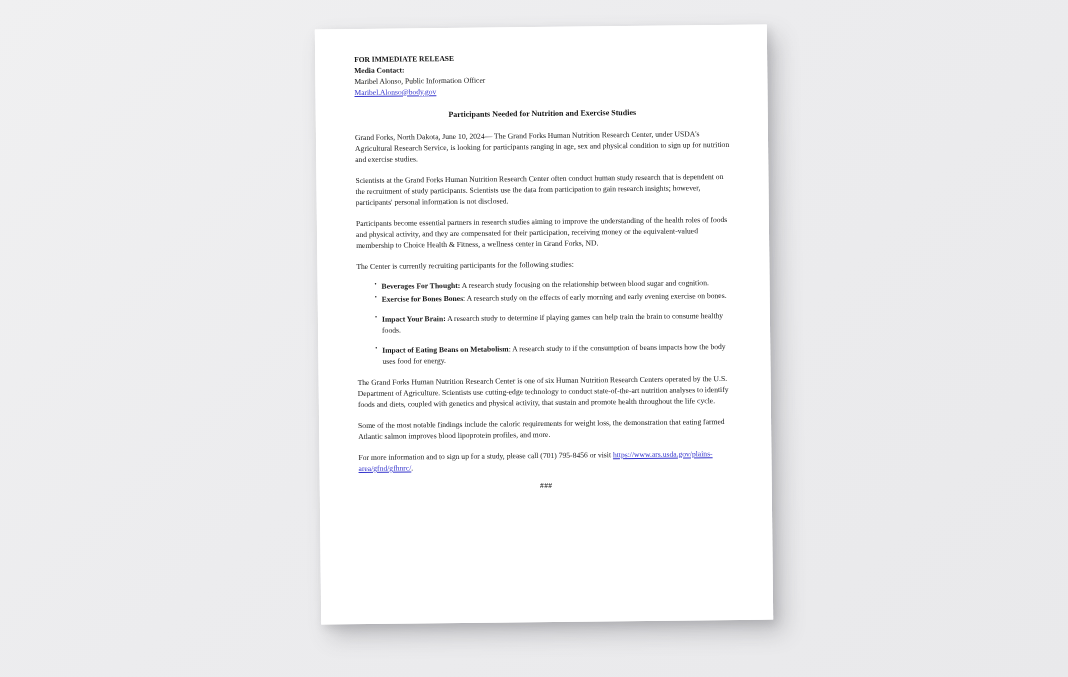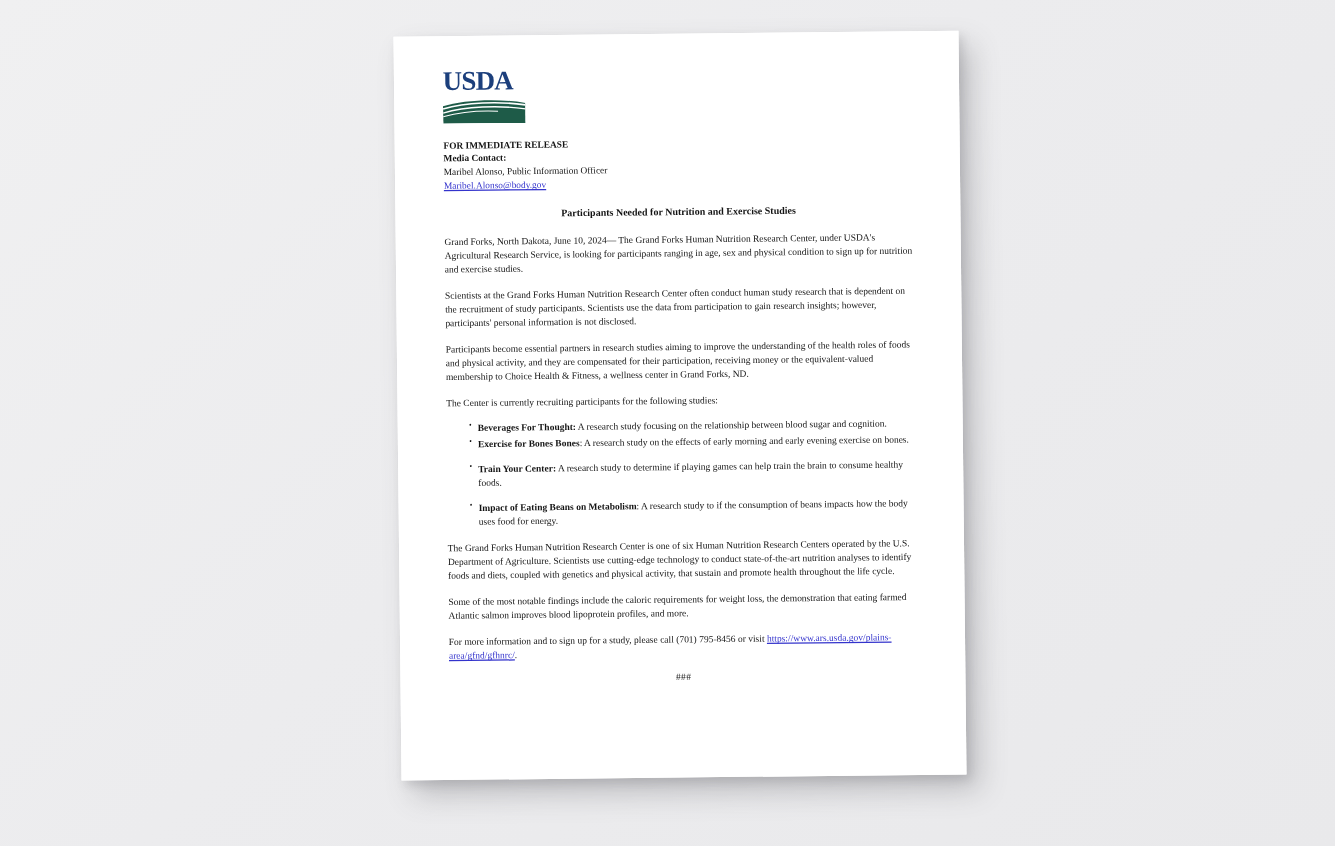--- a/index.html
+++ b/index.html
@@ -157,31 +157,20 @@
 </head>
 <body>
 
 <div class="backdrop"></div>
 
 <div class="page-wrap">
   <div class="page-shadow"></div>
 
   <div class="page">
 
-    <div class="logo">
-      <div class="logo-word">USDA</div>
-      <div class="logo-mark">
-        <svg width="66" height="21" viewBox="0 0 66 21">
-          <path d="M0 7 C 16 2, 44 1, 66 5 L 66 21 L 0 21 Z" fill="#1e5b48"></path>
-          <path d="M0 9.2 C 18 4.2, 44 3.2, 66 6.6" stroke="#ffffff" stroke-width="1.3" fill="none"></path>
-          <path d="M0 12.4 C 18 7.4, 44 6.4, 66 9.8" stroke="#ffffff" stroke-width="1.1" fill="none"></path>
-          <path d="M0 15.4 C 14 11.6, 30 10.6, 44 11.4" stroke="#ffffff" stroke-width="0.9" fill="none"></path>
-        </svg>
-      </div>
-    </div>
 
     <div class="release-block">
       <div class="release-line">FOR IMMEDIATE RELEASE</div>
       <div class="release-line">Media Contact:</div>
       <div class="contact-name">Maribel Alonso, Public Information Officer</div>
       <a class="contact-email" href="#">Maribel.Alonso@body.gov</a>
     </div>
 
     <div class="doc-title">Participants Needed for Nutrition and Exercise Studies</div>
 
@@ -192,21 +181,21 @@
     <p class="lead-in">The Center is currently recruiting participants for the following studies:</p>
 
     <ul class="study-list">
       <li>
         <span class="study-name">Beverages For Thought:</span><span> A research study focusing on the relationship between blood sugar and cognition.</span>
       </li>
       <li>
         <span class="study-name">Exercise for Bones Bones</span><span>: A research study on the effects of early morning and early evening exercise on bones.</span>
       </li>
       <li class="gap">
-        <span class="study-name">Train Your Center:</span><span> A research study to determine if playing games can help train the brain to consume healthy foods.</span>
+        <span class="study-name">Impact Your Brain:</span><span> A research study to determine if playing games can help train the brain to consume healthy foods.</span>
       </li>
       <li class="gap">
         <span class="study-name">Impact of Eating Beans on Metabolism</span><span>: A research study to if the consumption of beans impacts how the body uses food for energy.</span>
       </li>
     </ul>
 
     <p class="para">The Grand Forks Human Nutrition Research Center is one of six Human Nutrition Research Centers operated by the U.S. Department of Agriculture. Scientists use cutting-edge technology to conduct state-of-the-art nutrition analyses to identify foods and diets, coupled with genetics and physical activity, that sustain and promote health throughout the life cycle.</p>
     <p class="para">Some of the most notable findings include the caloric requirements for weight loss, the demonstration that eating farmed Atlantic salmon improves blood lipoprotein profiles, and more.</p>
 
     <p class="para tight"><span>For more information and to sign up for a study, please call (701) 795-8456 or visit </span><a class="link" href="#">https://www.ars.usda.gov/plains-area/gfnd/gfhnrc/</a><span>.</span></p>

